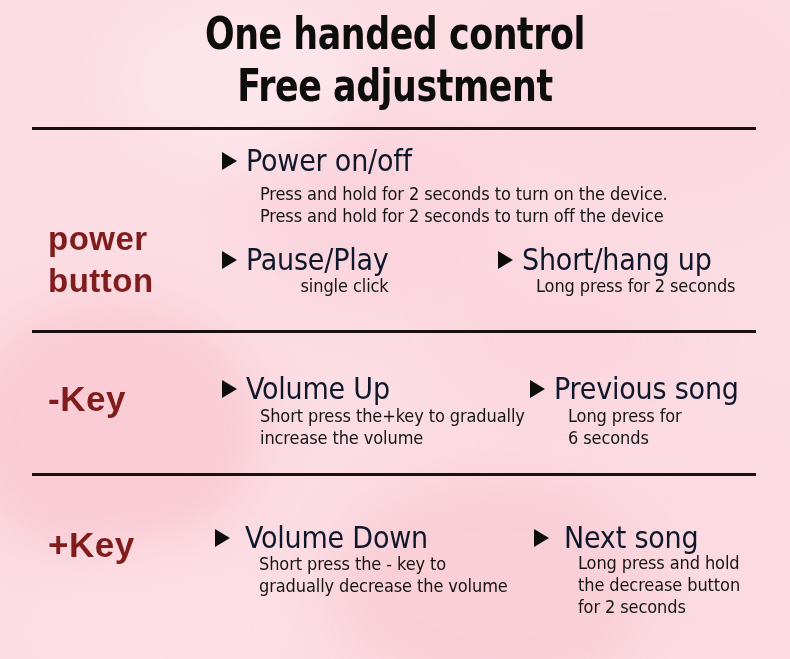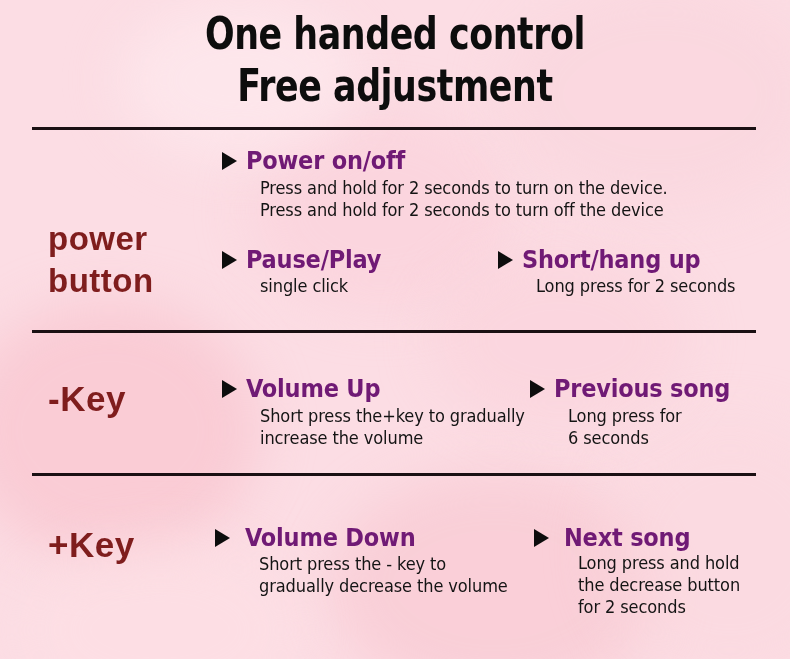--- a/index.html
+++ b/index.html
@@ -120,41 +120,41 @@
     width: 0;
     height: 0;
     border-left: 15px solid #0d0d0d;
     border-top: 9px solid transparent;
     border-bottom: 9px solid transparent;
     margin-top: 6px;
     flex: 0 0 auto;
   }
   .item-title {
     font-family: "DejaVu Sans Condensed", "Liberation Sans Narrow", "Liberation Sans", sans-serif;
-    font-weight: bold;
-    font-size: 25px;
+    font-weight: normal;
+    font-size: 30px;
     line-height: 29px;
     letter-spacing: -0.2px;
-    color: #701a75;
+    color: #0f172a;
     white-space: nowrap;
   }
   .item-desc {
     font-family: "DejaVu Sans Condensed", "Liberation Sans Narrow", "Liberation Sans", sans-serif;
     font-size: 18px;
     line-height: 22px;
     color: #141414;
     white-space: pre-line;
     letter-spacing: -0.1px;
   }
 
   
   #i-power      { left: 222px; top: 146px; }
-  #i-power .item-desc  { margin-left: 38px; margin-top: 2px; }
+  #i-power .item-desc  { margin-left: 38px; margin-top: 8px; }
   #i-pause      { left: 222px; top: 245px; }
-  #i-pause .item-desc  { margin-left: 38px; margin-top: 1px; }
+  #i-pause .item-desc  { margin-left: 38px; margin-top: 1px; text-align: right; }
   #i-answer     { left: 498px; top: 245px; }
   #i-answer .item-desc { margin-left: 38px; margin-top: 1px; }
 
   
   #i-volup      { left: 222px; top: 374px; }
   #i-volup .item-desc  { margin-left: 38px; margin-top: 2px; }
   #i-prev       { left: 530px; top: 374px; }
   #i-prev .item-desc   { margin-left: 38px; margin-top: 2px; }
 
   

